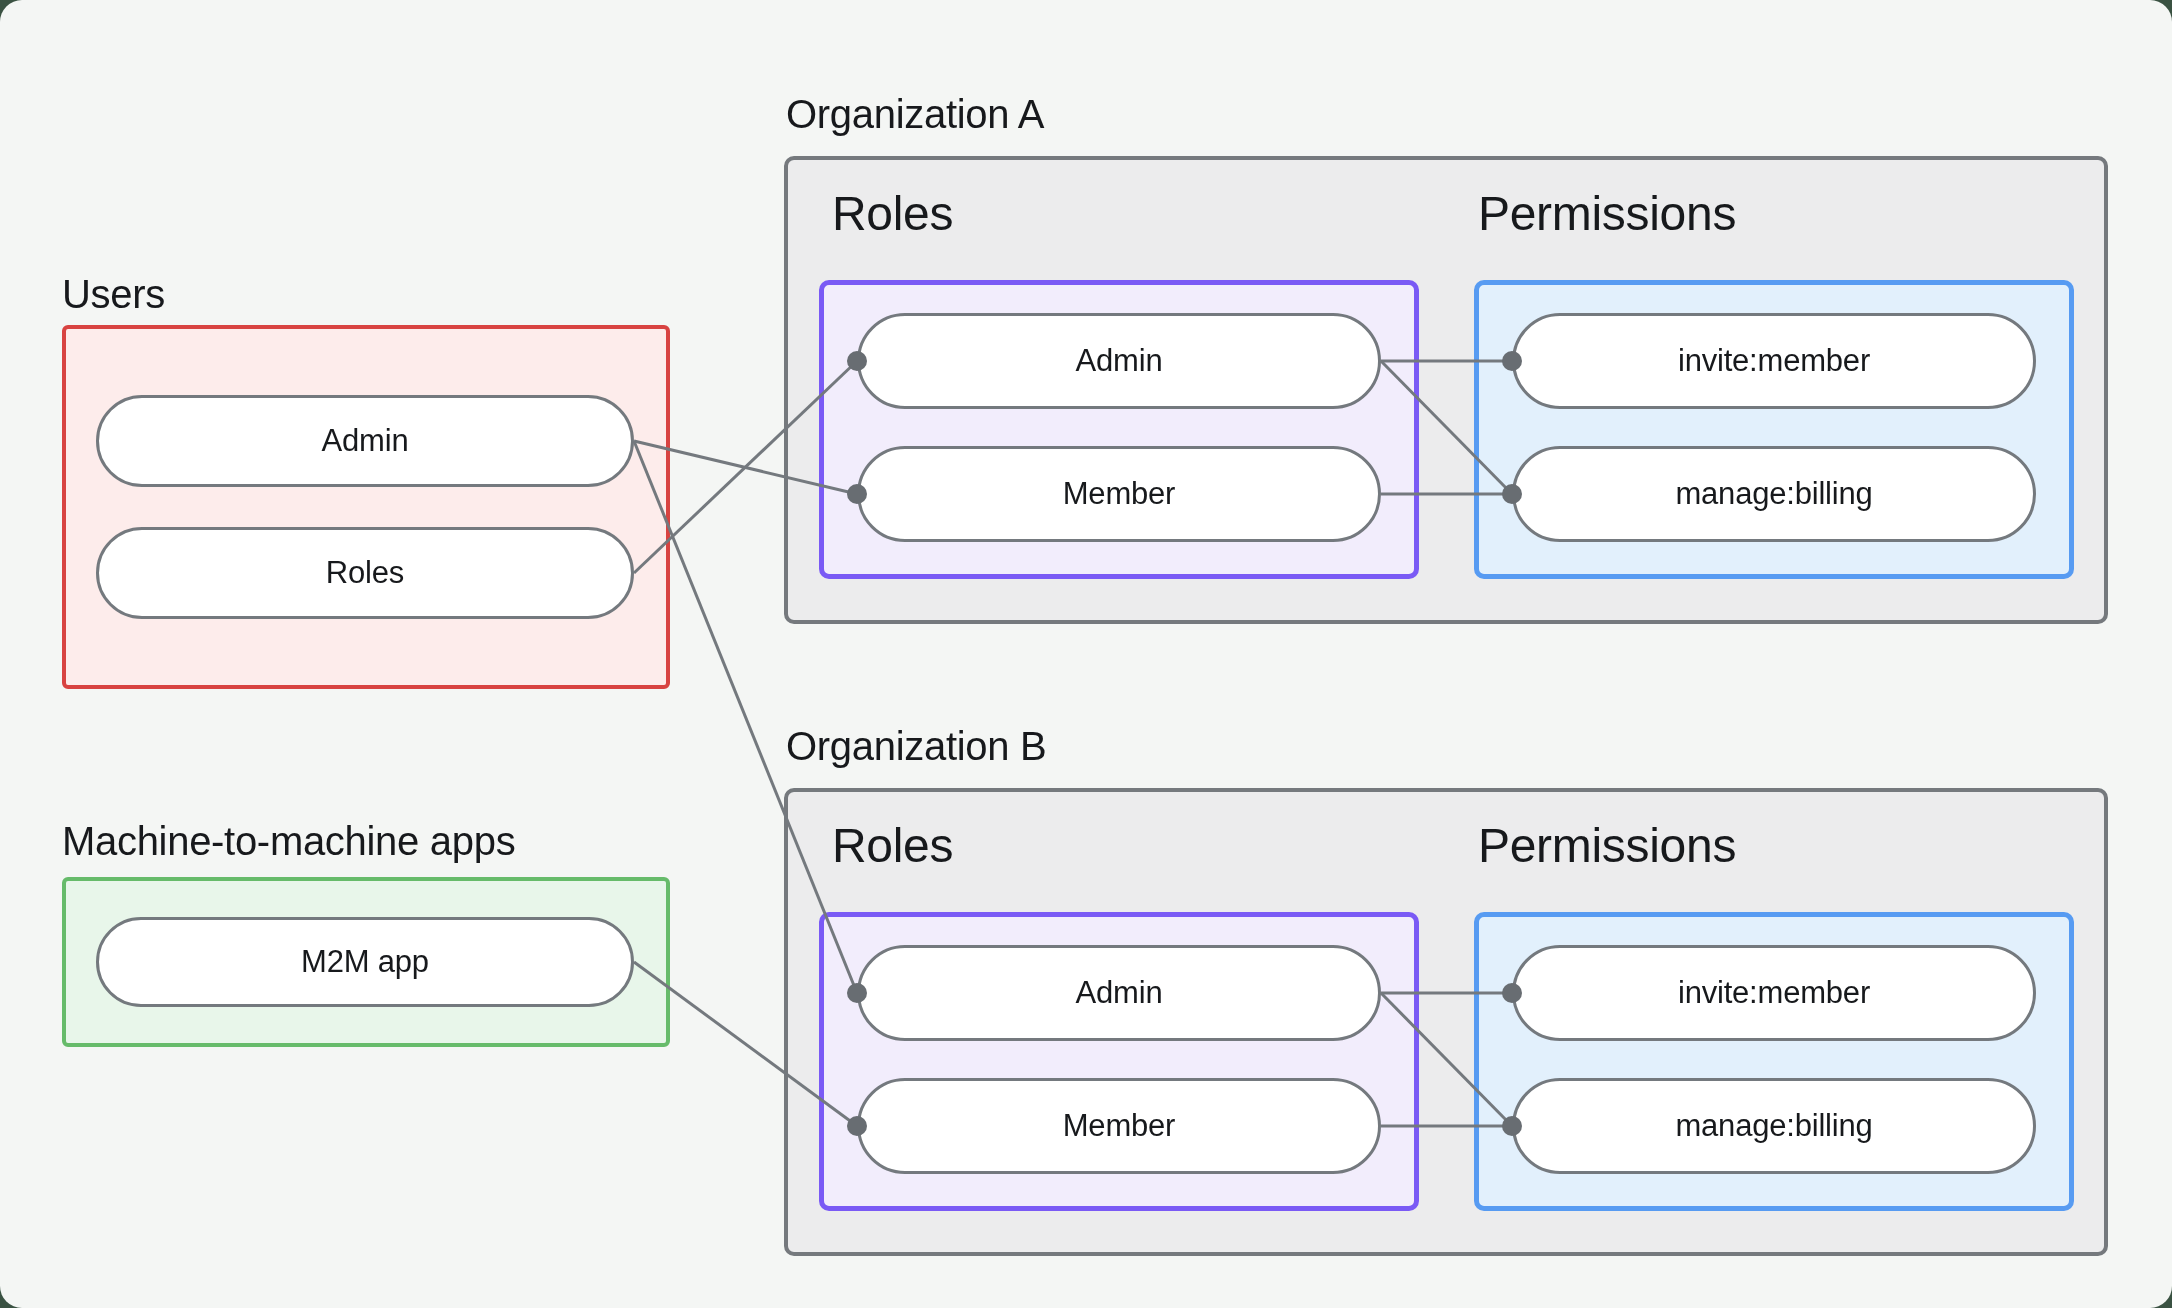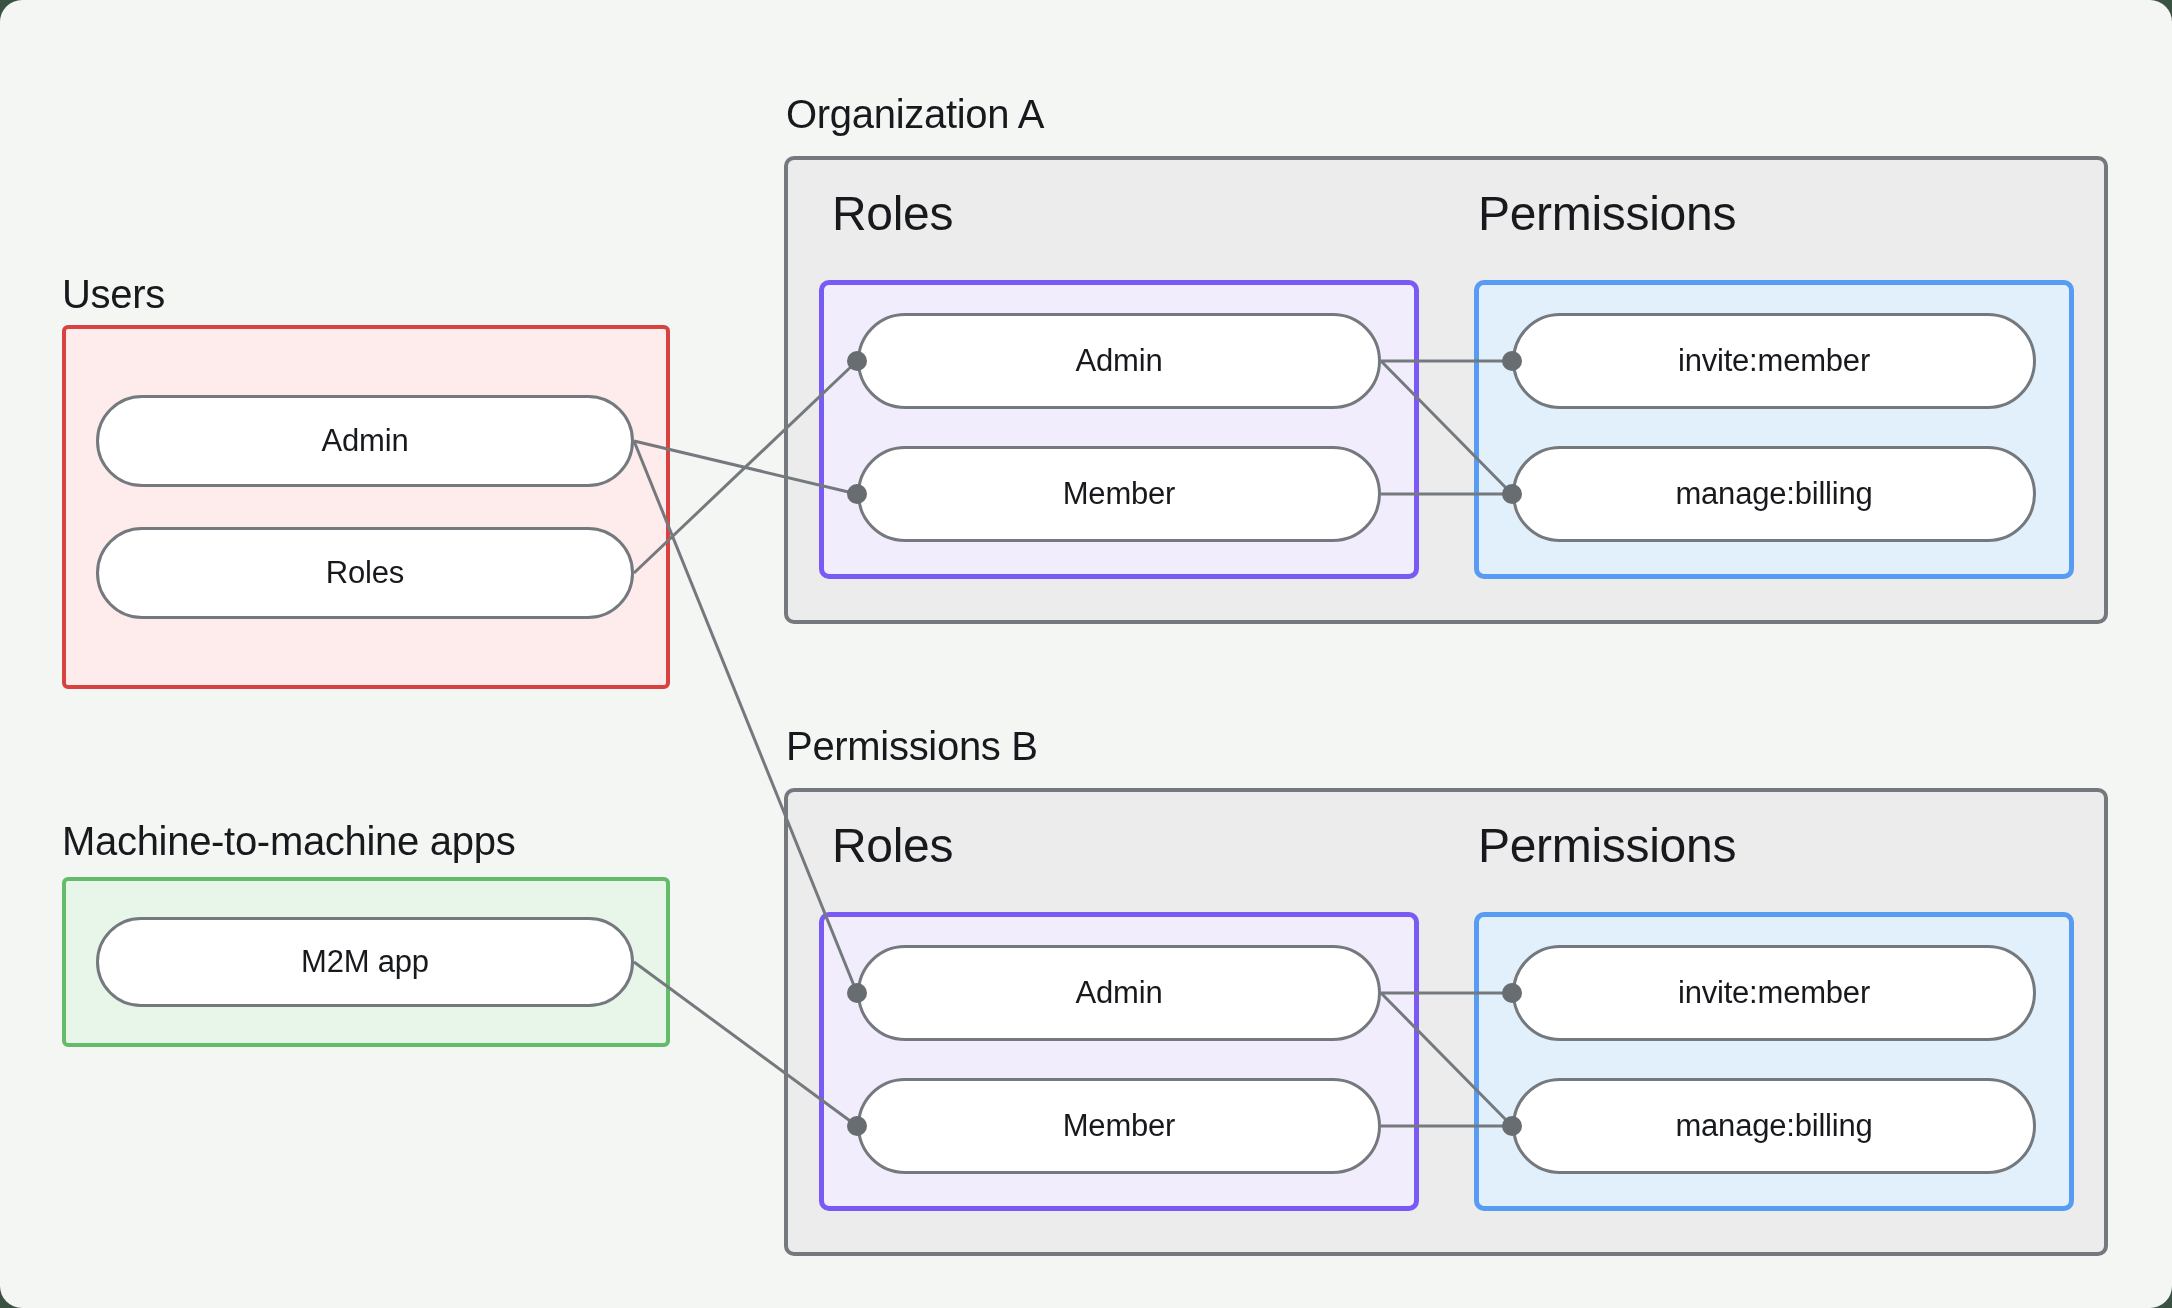--- a/index.html
+++ b/index.html
@@ -78,21 +78,21 @@
   </div>
 
   <div class="gbox perms-box" style="left:1474px;top:280px;width:600px;height:299px"></div>
   <div class="pill" style="left:1512px;top:313px;width:524px;height:96px">
     <span>invite:member</span>
   </div>
   <div class="pill" style="left:1512px;top:446px;width:524px;height:96px">
     <span>manage:billing</span>
   </div>
 
-  <div class="hdg" style="left:786px;top:698px">Permissions B</div>
+  <div class="hdg" style="left:786px;top:698px">Organization B</div>
   <div class="gbox org-box" style="left:784px;top:788px;width:1324px;height:468px"></div>
   <div class="sublabel" style="left:832px;top:824px">Roles</div>
   <div class="sublabel" style="left:1478px;top:824px">Permissions</div>
 
   <div class="gbox roles-box" style="left:819px;top:912px;width:600px;height:299px"></div>
   <div class="pill" style="left:857px;top:945px;width:524px;height:96px">
     <span>Admin</span>
   </div>
   <div class="pill" style="left:857px;top:1078px;width:524px;height:96px">
     <span>Member</span>

